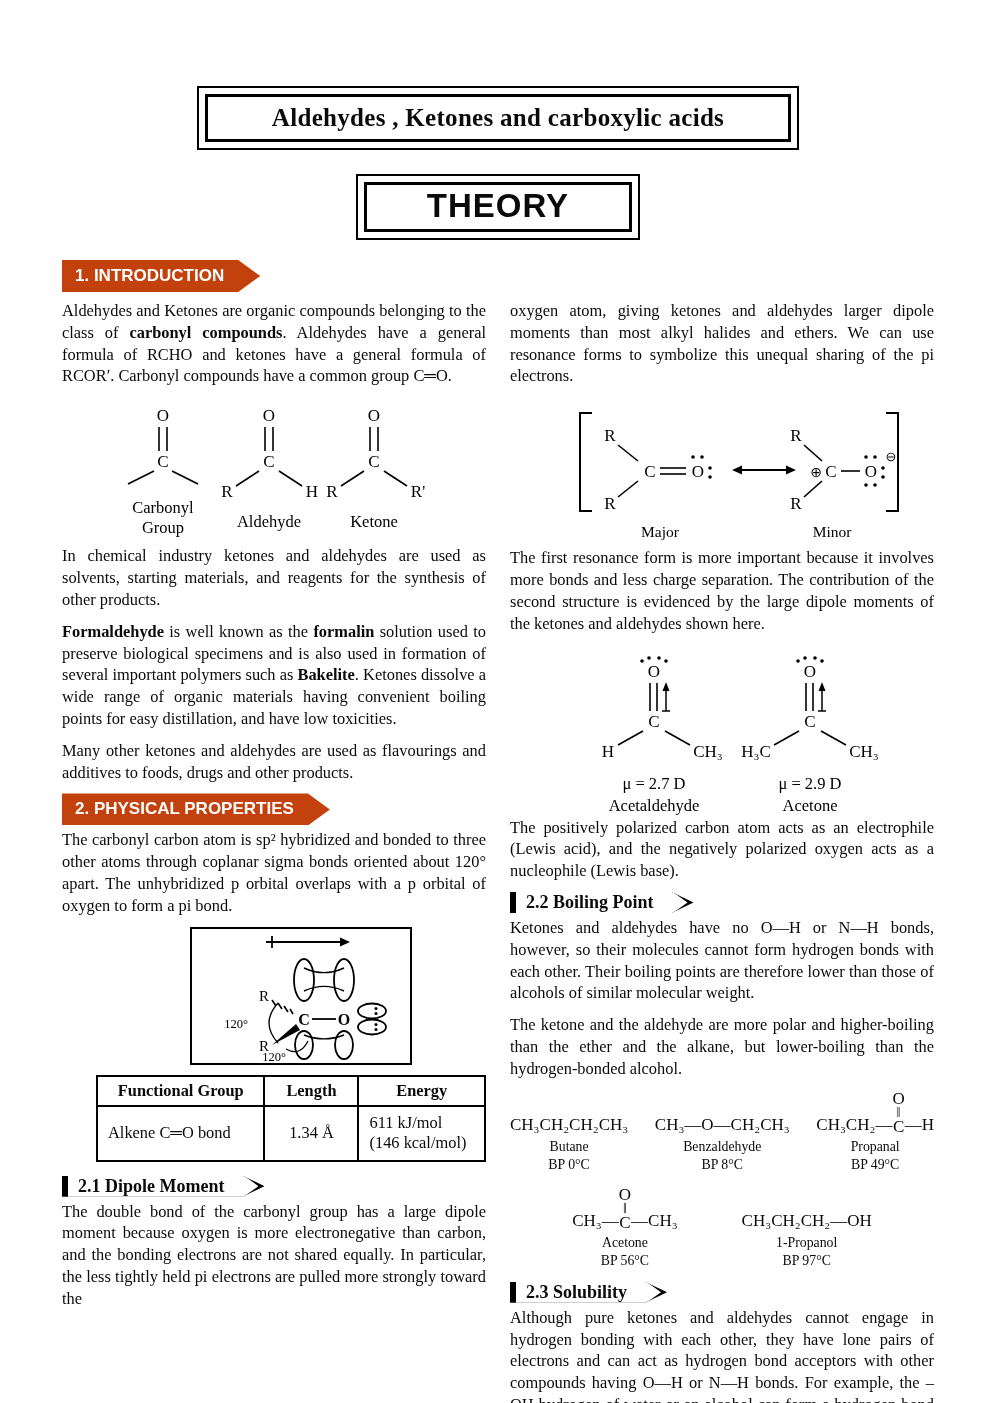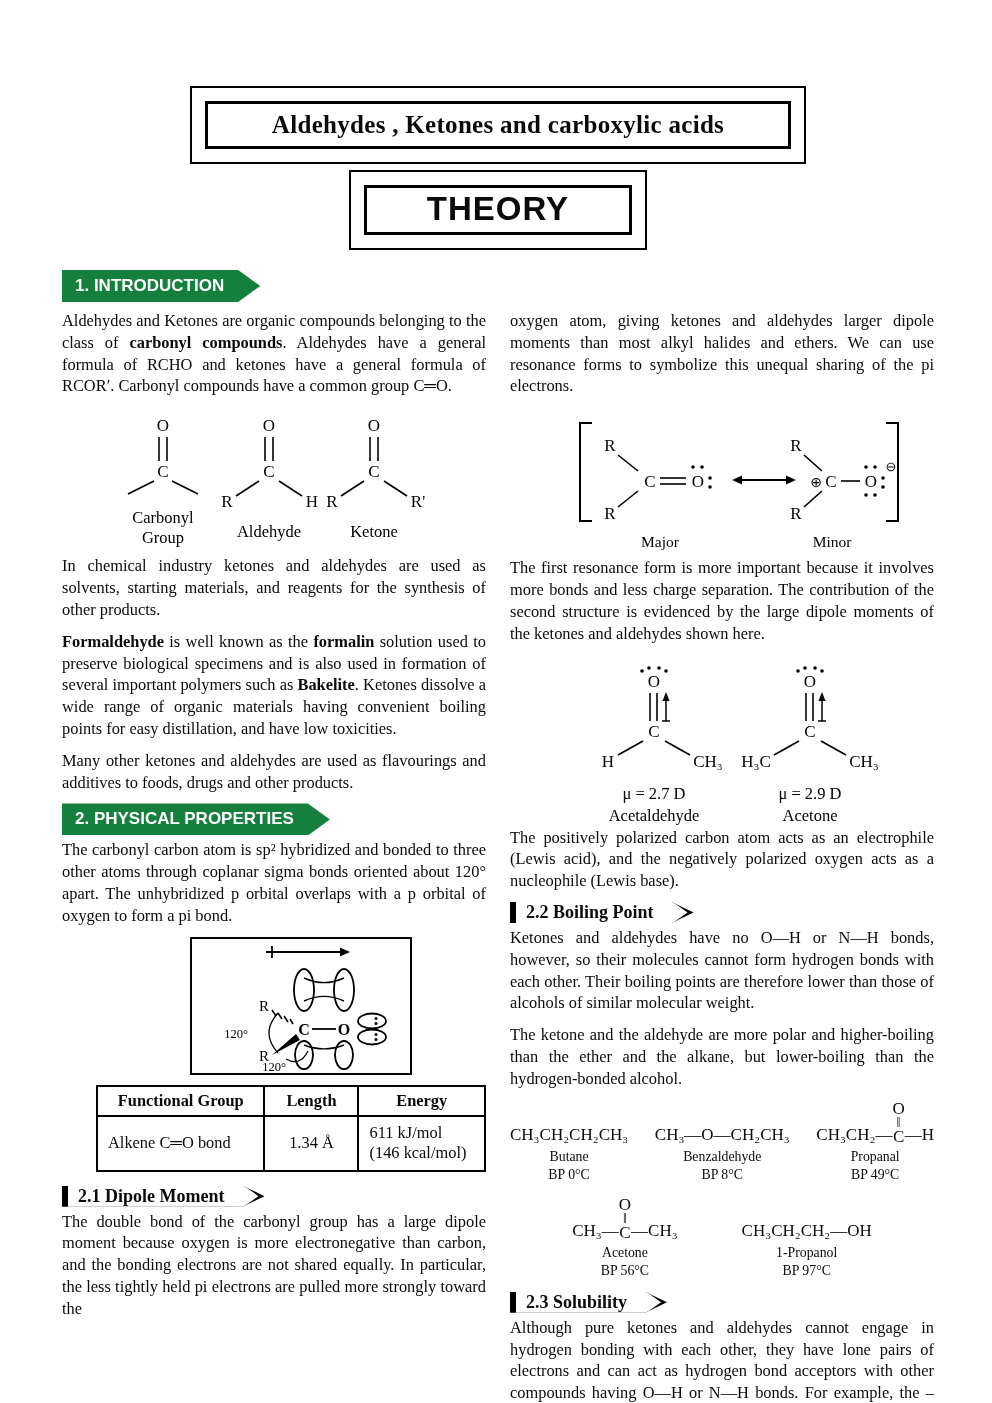--- a/index.html
+++ b/index.html
@@ -1,28 +1,28 @@
 <!DOCTYPE html>
 <html><head>
 <meta charset="utf-8">
 <style>
   html,body{margin:0;padding:0;background:#fff;}
   .page{position:relative;width:992px;height:1403px;box-sizing:border-box;
         padding:86px 58px 0 62px;background:#fff;overflow:hidden;
         font-family:"Liberation Serif",serif;color:#0a0a0a;}
   
-  .dbl-outer{border:2px solid #000;padding:13px;background:#fff;}
+  .dbl-outer{border:2px solid #000;padding:6px;background:#fff;}
   .dbl-inner{border:3px solid #000;}
   .title-box{width:586px;margin:0 auto;}
   .title-text{font-size:25px;font-weight:bold;text-align:center;padding:7px 10px;letter-spacing:0.3px;}
-  .theory-box{width:268px;margin:6px auto 0;}
+  .theory-box{width:268px;margin:24px auto 0;}
   .theory-text{font-family:"Liberation Sans",sans-serif;font-size:33px;font-weight:bold;
                text-align:center;padding:2px 10px 4px;letter-spacing:1px;}
   
-  .banner-solid{display:inline-block;background:#15803d;color:#fff;
+  .banner-solid{display:inline-block;background:#c2410c;color:#fff;
       font-family:"Liberation Sans",sans-serif;font-weight:bold;font-size:17px;
       padding:6px 36px 6px 13px;
       clip-path:polygon(0 0,calc(100% - 22px) 0,100% 50%,calc(100% - 22px) 100%,0 100%);}
   .banner-wrap{display:inline-block;background:#000;padding:0;
       clip-path:polygon(0 0,calc(100% - 22px) 0,100% 50%,calc(100% - 22px) 100%,0 100%);}
   .banner-inner{background:#fff;margin:6px;font-weight:bold;font-size:18px;
       font-family:"Liberation Serif",serif;padding:3px 34px 4px 10px;
       clip-path:polygon(0 0,calc(100% - 19px) 0,100% 50%,calc(100% - 19px) 100%,0 100%);}
   .sec1{margin:20px 0 2px;}
   .sec-mid{margin:6px 0 4px;}

